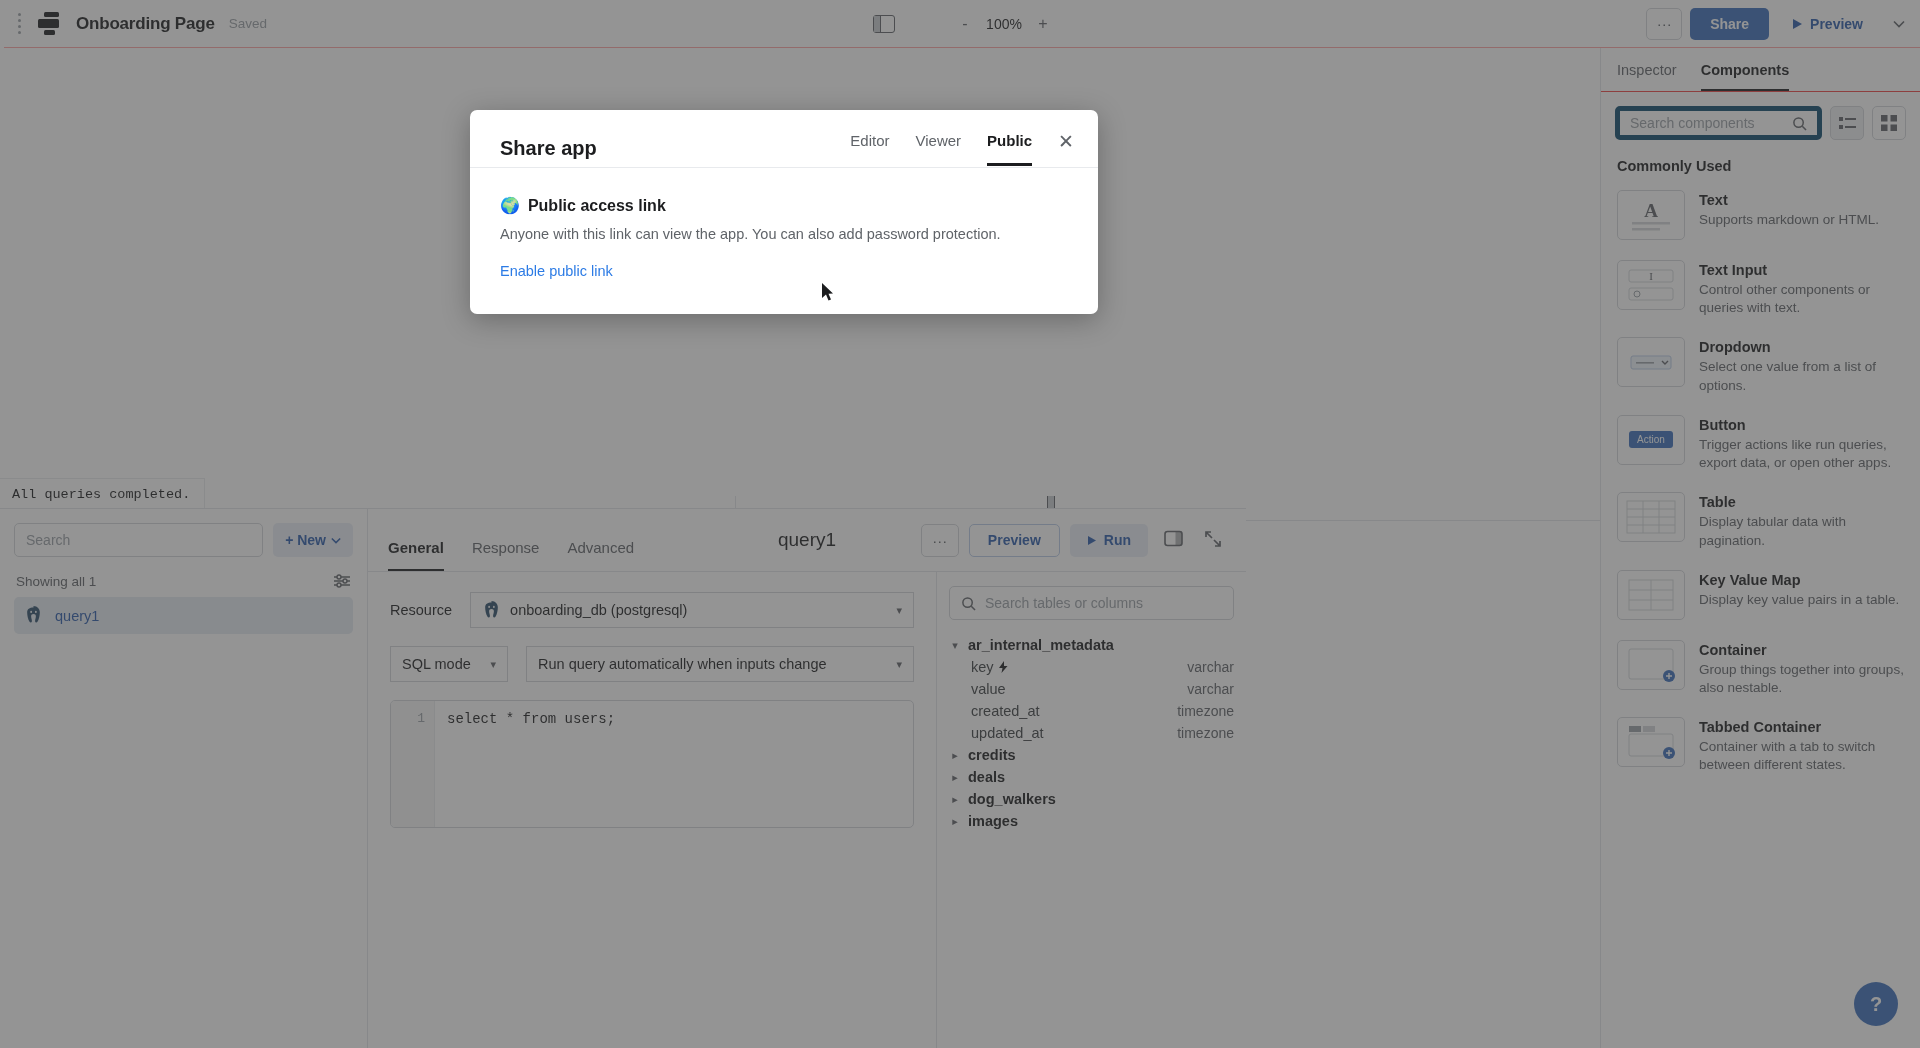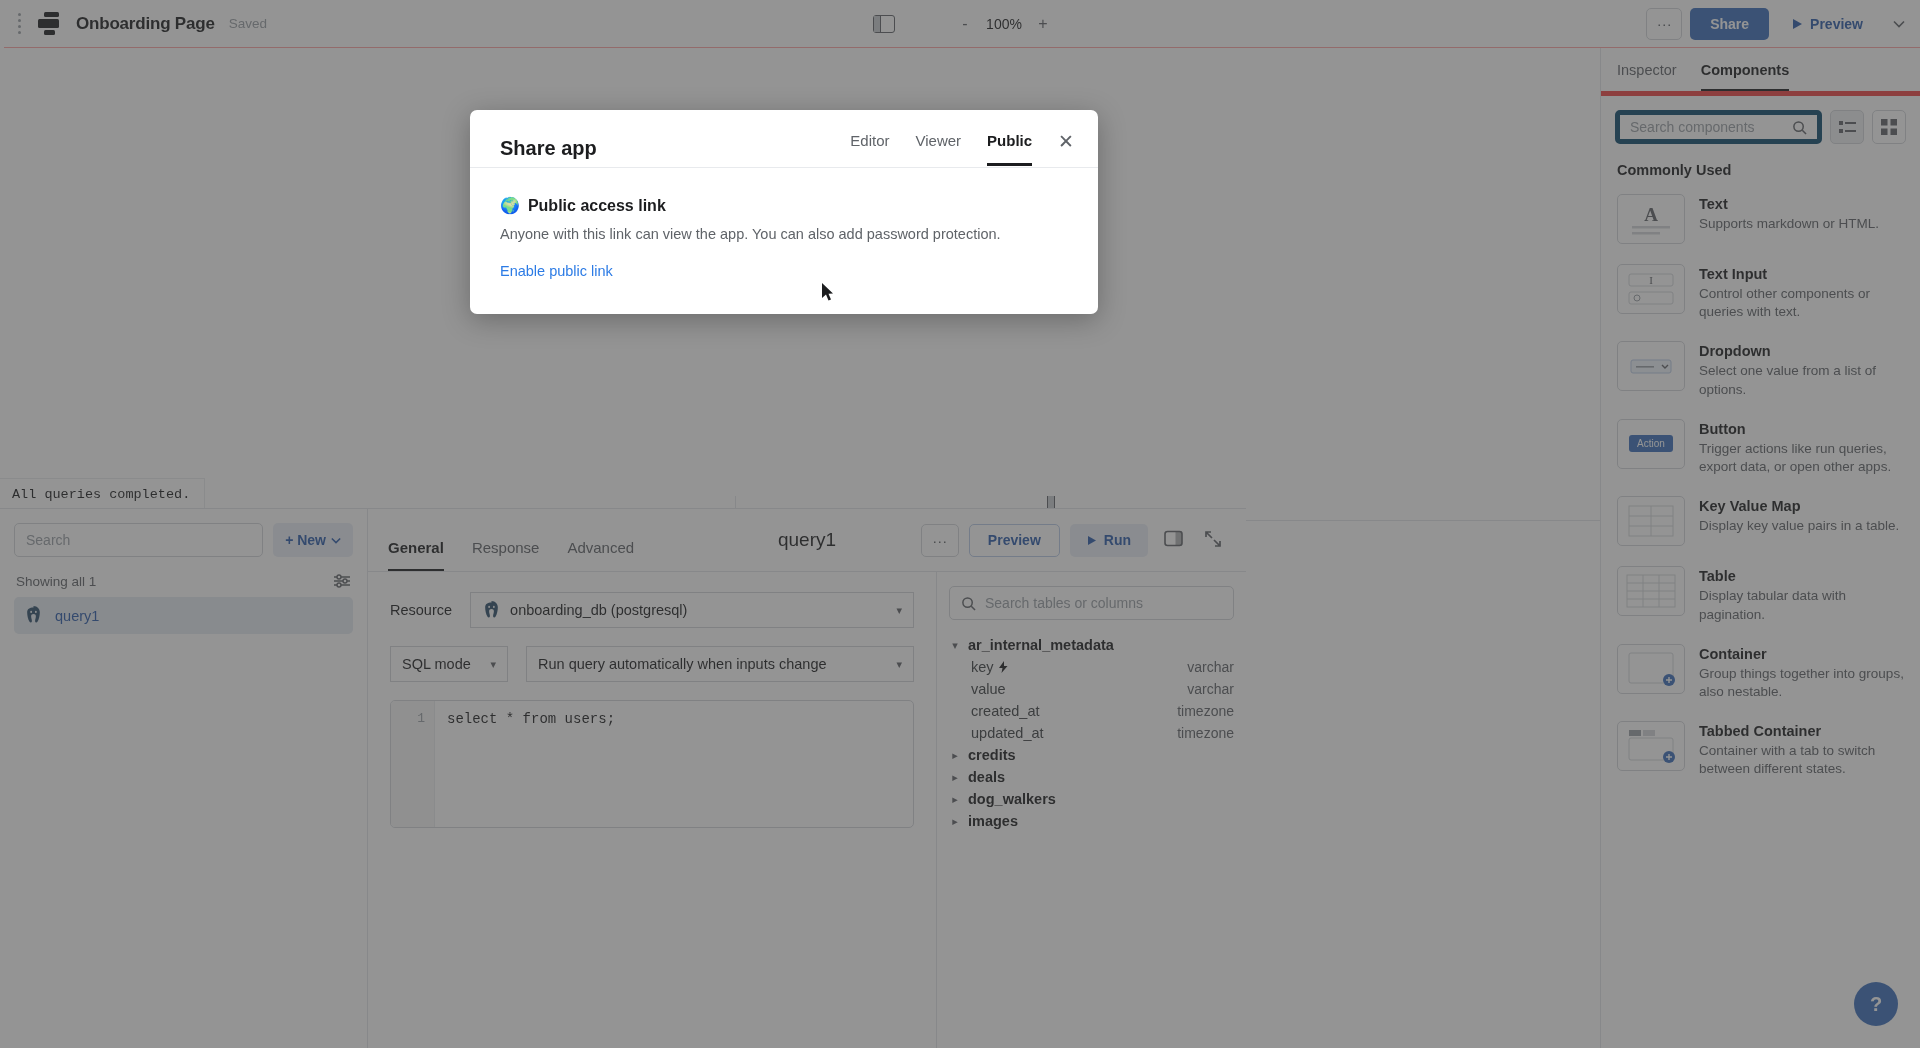--- a/index.html
+++ b/index.html
@@ -134,21 +134,21 @@
   .tnode .tw { width: 12px; color: #5f6368; font-size: 11px; text-align: center; }
   .tnode .tname { font-size: 14.5px; font-weight: bold; color: #1c1d1f; }
   .col { display: flex; align-items: center; justify-content: space-between;
          padding: 3px 0 3px 22px; }
   .col .cname { font-size: 14.5px; color: #3c4043; display: flex; align-items: center; gap: 5px; }
   .col .ctype { font-size: 14px; color: #5f6368; }
 
   
   .right { position: absolute; top: 48px; right: 0; width: 320px; height: 1000px;
            background: #fff; border-left: 1px solid #e3e5e8; display: flex; flex-direction: column; }
-  .rtabs { display: flex; gap: 24px; padding: 0 16px; border-bottom: 5px solid #ef4444; }
+  .rtabs { display: flex; gap: 24px; padding: 0 16px; border-bottom: 1px solid #ef4444; }
   .rtab { font-size: 14.5px; color: #5f6368; padding: 14px 0 11px; cursor: pointer;
           border-bottom: 2.5px solid transparent; }
   .rtab.active { color: #1c1d1f; font-weight: 600; border-bottom-color: #1c1d1f; }
   .rsearch-row { display: flex; align-items: center; gap: 8px; padding: 14px 14px 10px; }
   .rsearch { flex: 1; height: 34px; border: 5px solid #0c4a6e; border-radius: 5px;
              display: flex; align-items: center; padding: 0 10px; gap: 8px; }
   .rsearch span { flex: 1; font-size: 14px; color: #9aa0a6; }
   .vbtn { width: 34px; height: 34px; border: 1px solid #d3d6da; border-radius: 5px;
           background: #fff; display: flex; align-items: center; justify-content: center;
           cursor: pointer; color: #5f6368; }
@@ -475,40 +475,40 @@
         </div>
         <div class="ctext">
           <div class="cname2">Button</div>
           <div class="cdesc">Trigger actions like run queries, export data, or open other apps.</div>
         </div>
       </div>
 
       <div class="citem">
         <div class="cthumb">
           <svg width="56" height="40" viewBox="0 0 56 40">
+            <rect x="4" y="4" width="48" height="32" stroke="#d3d6da" fill="none"></rect>
+            <path d="M4 12h48M4 20h48M4 28h48M20 4v32M36 4v32" stroke="#d3d6da"></path>
+          </svg>
+        </div>
+        <div class="ctext">
+          <div class="cname2">Table</div>
+          <div class="cdesc">Display tabular data with pagination.</div>
+        </div>
+      </div>
+
+      <div class="citem">
+        <div class="cthumb">
+          <svg width="56" height="40" viewBox="0 0 56 40">
             <rect x="6" y="5" width="44" height="30" stroke="#d3d6da" fill="none"></rect>
             <path d="M28 5v30M6 15h44M6 25h44" stroke="#d3d6da"></path>
           </svg>
         </div>
         <div class="ctext">
           <div class="cname2">Key Value Map</div>
           <div class="cdesc">Display key value pairs in a table.</div>
-        </div>
-      </div>
-
-      <div class="citem">
-        <div class="cthumb">
-          <svg width="56" height="40" viewBox="0 0 56 40">
-            <rect x="4" y="4" width="48" height="32" stroke="#d3d6da" fill="none"></rect>
-            <path d="M4 12h48M4 20h48M4 28h48M20 4v32M36 4v32" stroke="#d3d6da"></path>
-          </svg>
-        </div>
-        <div class="ctext">
-          <div class="cname2">Table</div>
-          <div class="cdesc">Display tabular data with pagination.</div>
         </div>
       </div>
 
       <div class="citem">
         <div class="cthumb">
           <svg width="60" height="44" viewBox="0 0 60 44">
             <rect x="8" y="6" width="44" height="30" rx="2" stroke="#d3d6da" fill="none"></rect>
             <circle cx="48" cy="33" r="6" fill="#3a6ebb"></circle>
             <path d="M48 30v6M45 33h6" stroke="#fff" stroke-width="1.4"></path>
           </svg>

